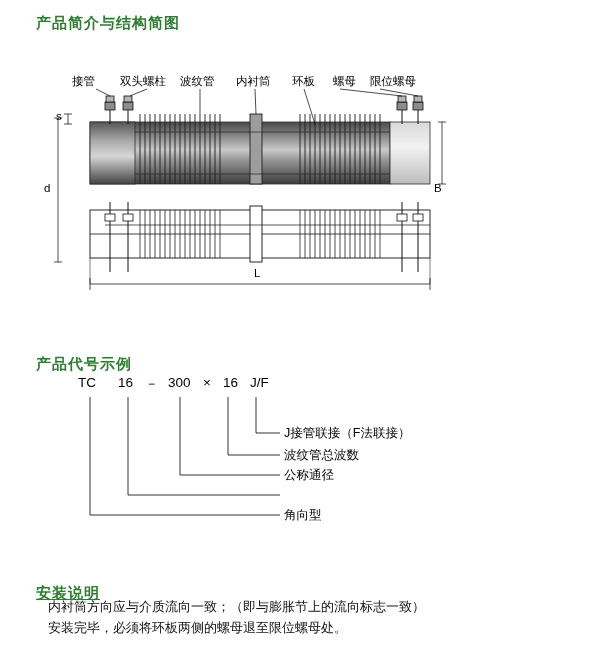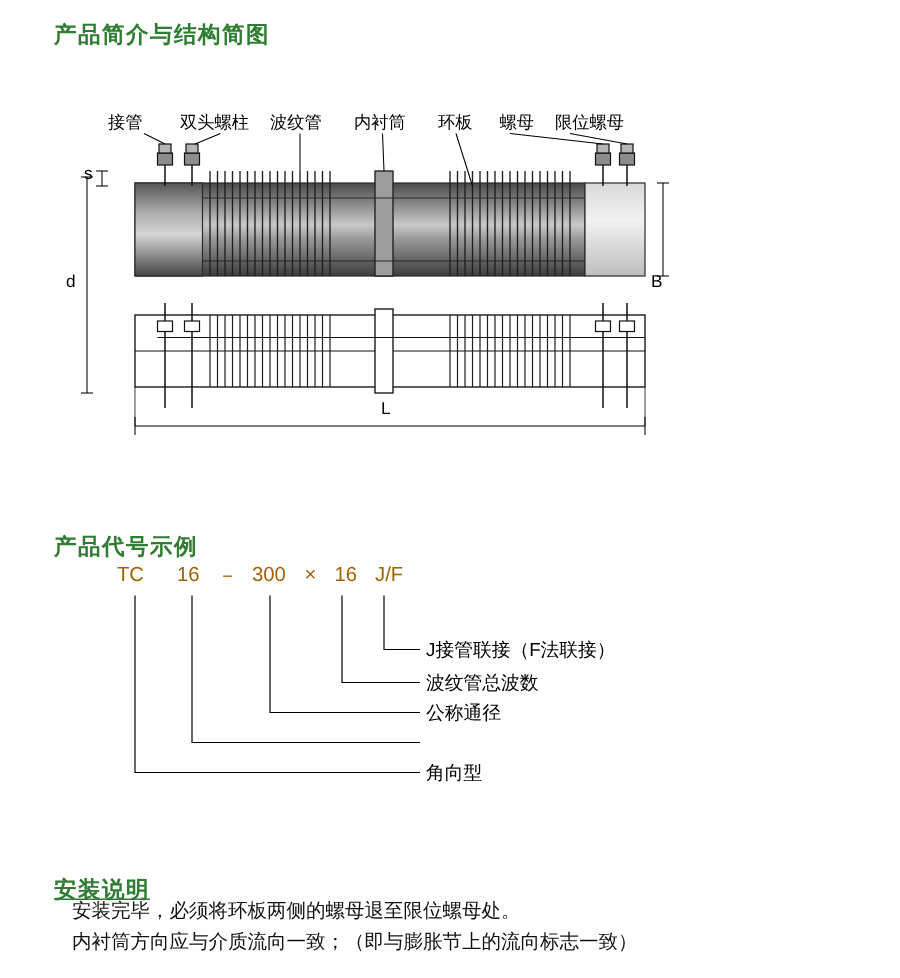--- a/index.html
+++ b/index.html
@@ -61,21 +61,21 @@
   }
   .dim {
     position: absolute;
     font-size: 11.5px;
     color: #000;
   }
   .code-token {
     position: absolute;
     font-size: 13.5px;
     white-space: nowrap;
-    color: #a16207;
+    color: #000000;
   }
   .code-desc {
     position: absolute;
     font-size: 12.5px;
     white-space: nowrap;
     color: #000000;
   }
   svg { display: block; }
 </style>
 </head>
@@ -300,15 +300,15 @@
   <div class="code-token" style="left:163px; top:0px;">16</div>
   <div class="code-token" style="left:190px; top:0px;">J/F</div>
 
   <div class="code-desc" style="left:224px; top:50px;">J接管联接（F法联接）</div>
   <div class="code-desc" style="left:224px; top:72px;">波纹管总波数</div>
   <div class="code-desc" style="left:224px; top:92px;">公称通径</div>
   <div class="code-desc" style="left:224px; top:132px;">角向型</div>
 </div>
 
 <div class="install-area">
+  <div class="install-line">内衬筒方向应与介质流向一致；（即与膨胀节上的流向标志一致）</div>
   <div class="install-line">安装完毕，必须将环板两侧的螺母退至限位螺母处。</div>
-  <div class="install-line">内衬筒方向应与介质流向一致；（即与膨胀节上的流向标志一致）</div>
 </div>
 
 </body></html>

